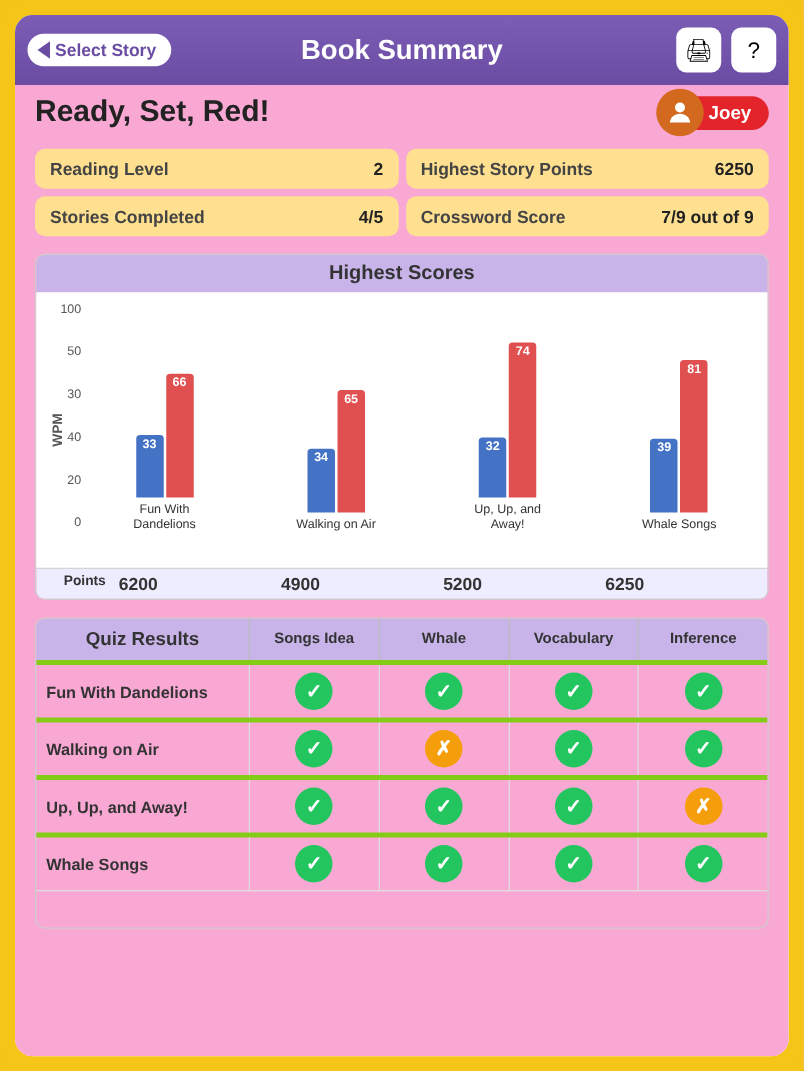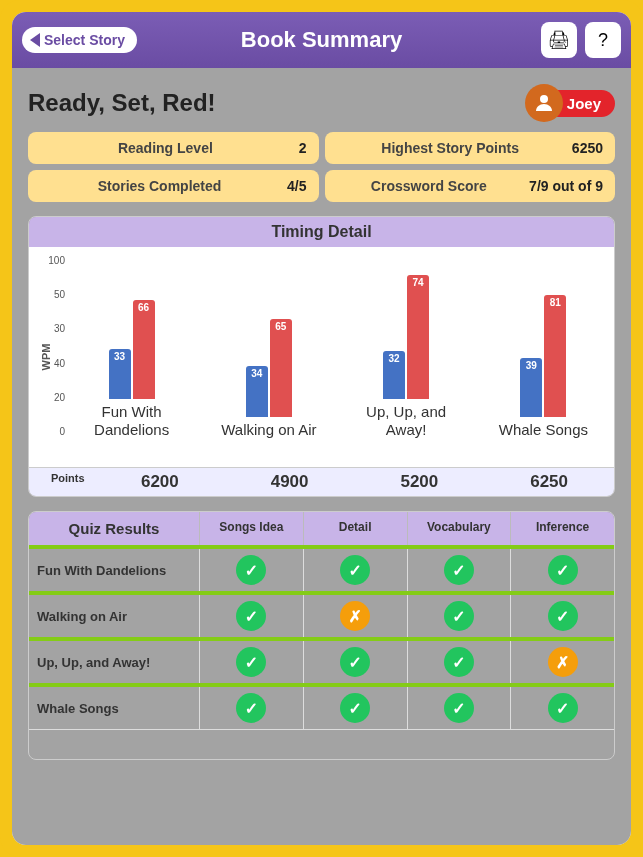--- a/index.html
+++ b/index.html
@@ -77,23 +77,23 @@
       border-radius: 8px;
       display: flex;
       align-items: center;
       justify-content: center;
       cursor: pointer;
       font-size: 18px;
     }
     
     .content {
       flex: 1;
-      padding: 16px 16px;
+      padding: 3px 16px;
       overflow-y: auto;
-      background: #a3a3a3;
+      background: #f9a8d4;
     }
     
     .title-row {
       display: flex;
       align-items: center;
       justify-content: space-between;
       margin-bottom: 10px;
     }
     .book-title {
       font-size: 24px;
@@ -137,21 +137,21 @@
       border-radius: 8px;
       padding: 8px 12px;
       display: flex;
       align-items: center;
       gap: 8px;
     }
     .stat-label {
       font-size: 14px;
       font-weight: bold;
       color: #444;
-      text-align: center;
+      text-align: left;
       flex: 1;
     }
     .stat-value {
       font-size: 14px;
       font-weight: bold;
       color: #222;
       flex: 0 0 auto;
     }
     
     .chart-container {
@@ -229,21 +229,21 @@
     }
     .bar-label {
       font-size: 10px;
       font-weight: bold;
       color: #fff;
       margin-top: 2px;
     }
     .bar-blue { background: #4472C4; }
     .bar-red { background: #E05050; }
     .bar-group-label {
-      font-size: 15px;
+      font-size: 10px;
       text-align: center;
       color: #333;
       margin-top: 4px;
       line-height: 1.2;
     }
     .chart-points-row {
       display: flex;
       background: #EDEDFF;
       border-top: 1px solid #ccc;
     }
@@ -254,22 +254,22 @@
       padding: 4px 4px 4px 6px;
       color: #333;
       margin-left: 16px;
     }
     .points-cells {
       flex: 1;
       display: flex;
     }
     .points-cell {
       flex: 1;
-      text-align: center;
-      font-size: 17px;
+      text-align: left;
+      font-size: 14px;
       font-weight: bold;
       color: #333;
       padding: 4px 0;
     }
     
     .quiz-container {
       border: 1.5px solid #ccc;
       border-radius: 8px;
       overflow: hidden;
     }
@@ -390,21 +390,21 @@
           <span class="stat-label">Stories Completed</span>
           <span class="stat-value">4/5</span>
         </div>
         <div class="stat-box">
           <span class="stat-label">Crossword Score</span>
           <span class="stat-value">7/9 out of 9</span>
         </div>
       </div>
 
       <div class="chart-container">
-        <div class="chart-title">Timing Detail</div>
+        <div class="chart-title">Highest Scores</div>
         <div style="position:relative; background:#fff;">
           <div class="chart-area">
             <span class="y-axis-label">WPM</span>
             <div class="y-ticks">
               <span class="y-tick">100</span>
               <span class="y-tick">50</span>
               <span class="y-tick">30</span>
               <span class="y-tick">40</span>
               <span class="y-tick">20</span>
               <span class="y-tick">0</span>
@@ -465,21 +465,21 @@
               <div class="points-cell">5200</div>
               <div class="points-cell">6250</div>
             </div>
         </div>
       </div>
 
       <div class="quiz-container">
         <div class="quiz-header-row">
           <div class="quiz-title-cell">Quiz Results</div>
           <div class="quiz-col-header">Songs Idea</div>
-          <div class="quiz-col-header">Detail</div>
+          <div class="quiz-col-header">Whale</div>
           <div class="quiz-col-header">Vocabulary</div>
           <div class="quiz-col-header">Inference</div>
         </div>
         <div id="quiz-rows">
             <div class="quiz-data-row">
               <div class="quiz-row-label">Fun With Dandelions</div>
               <div class="quiz-cell">
                 <div class="check-green">✓</div>
               </div>
               <div class="quiz-cell">

